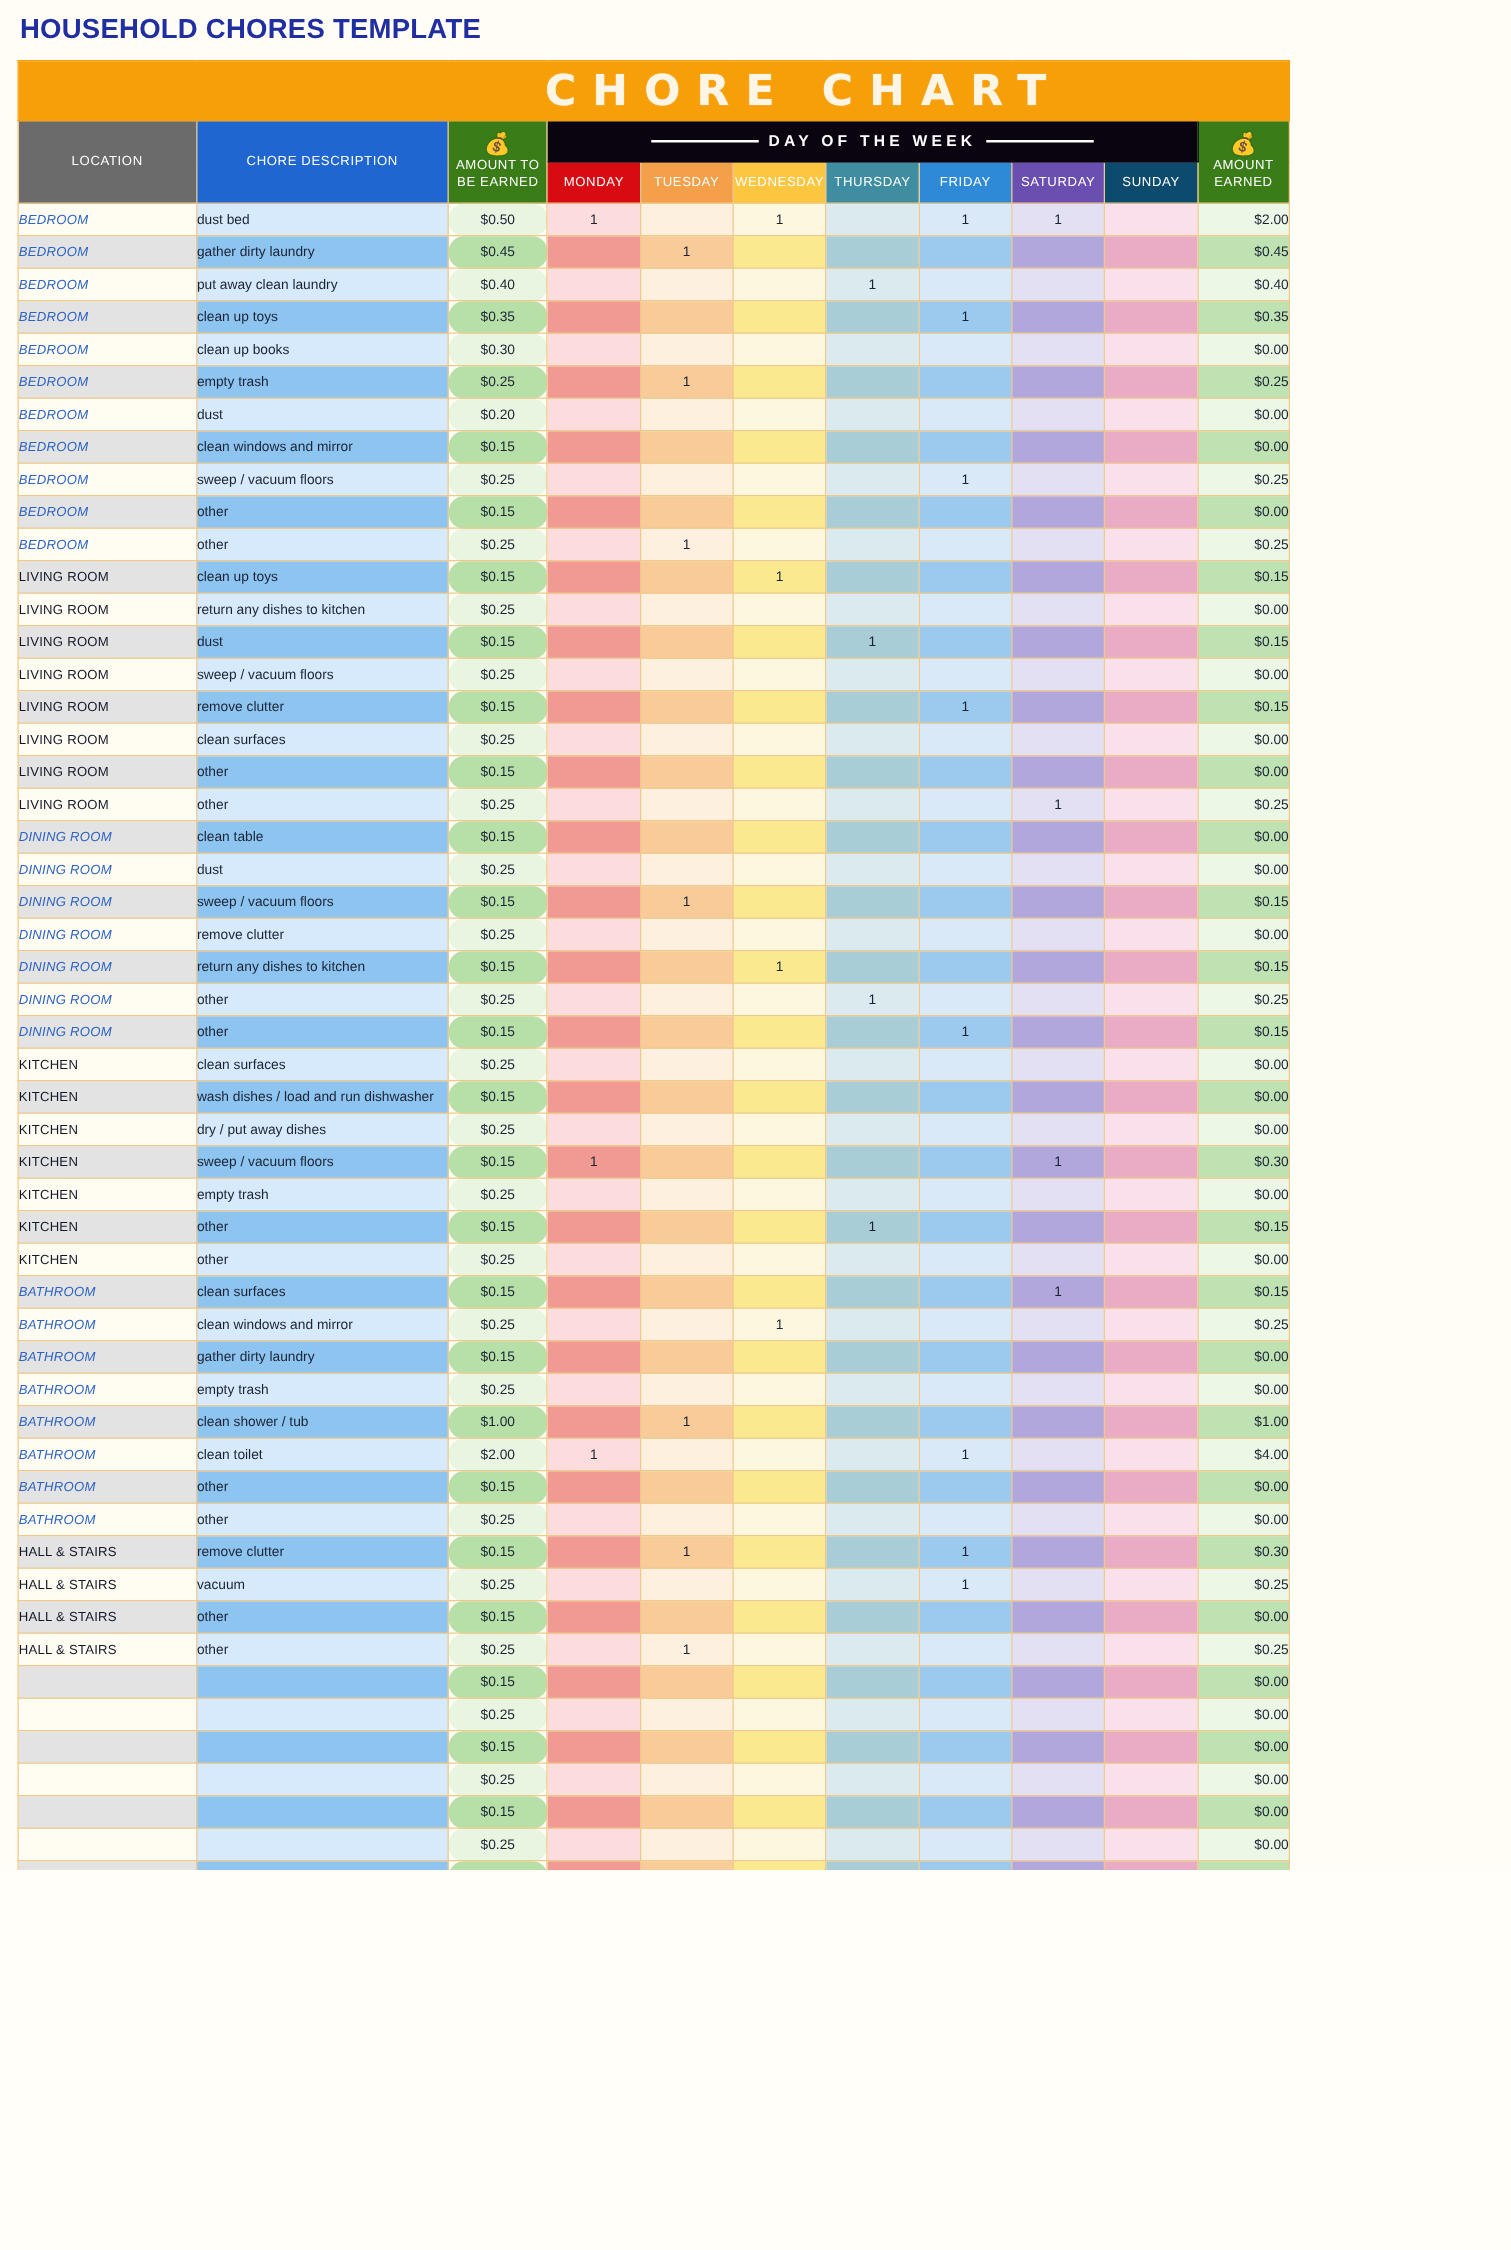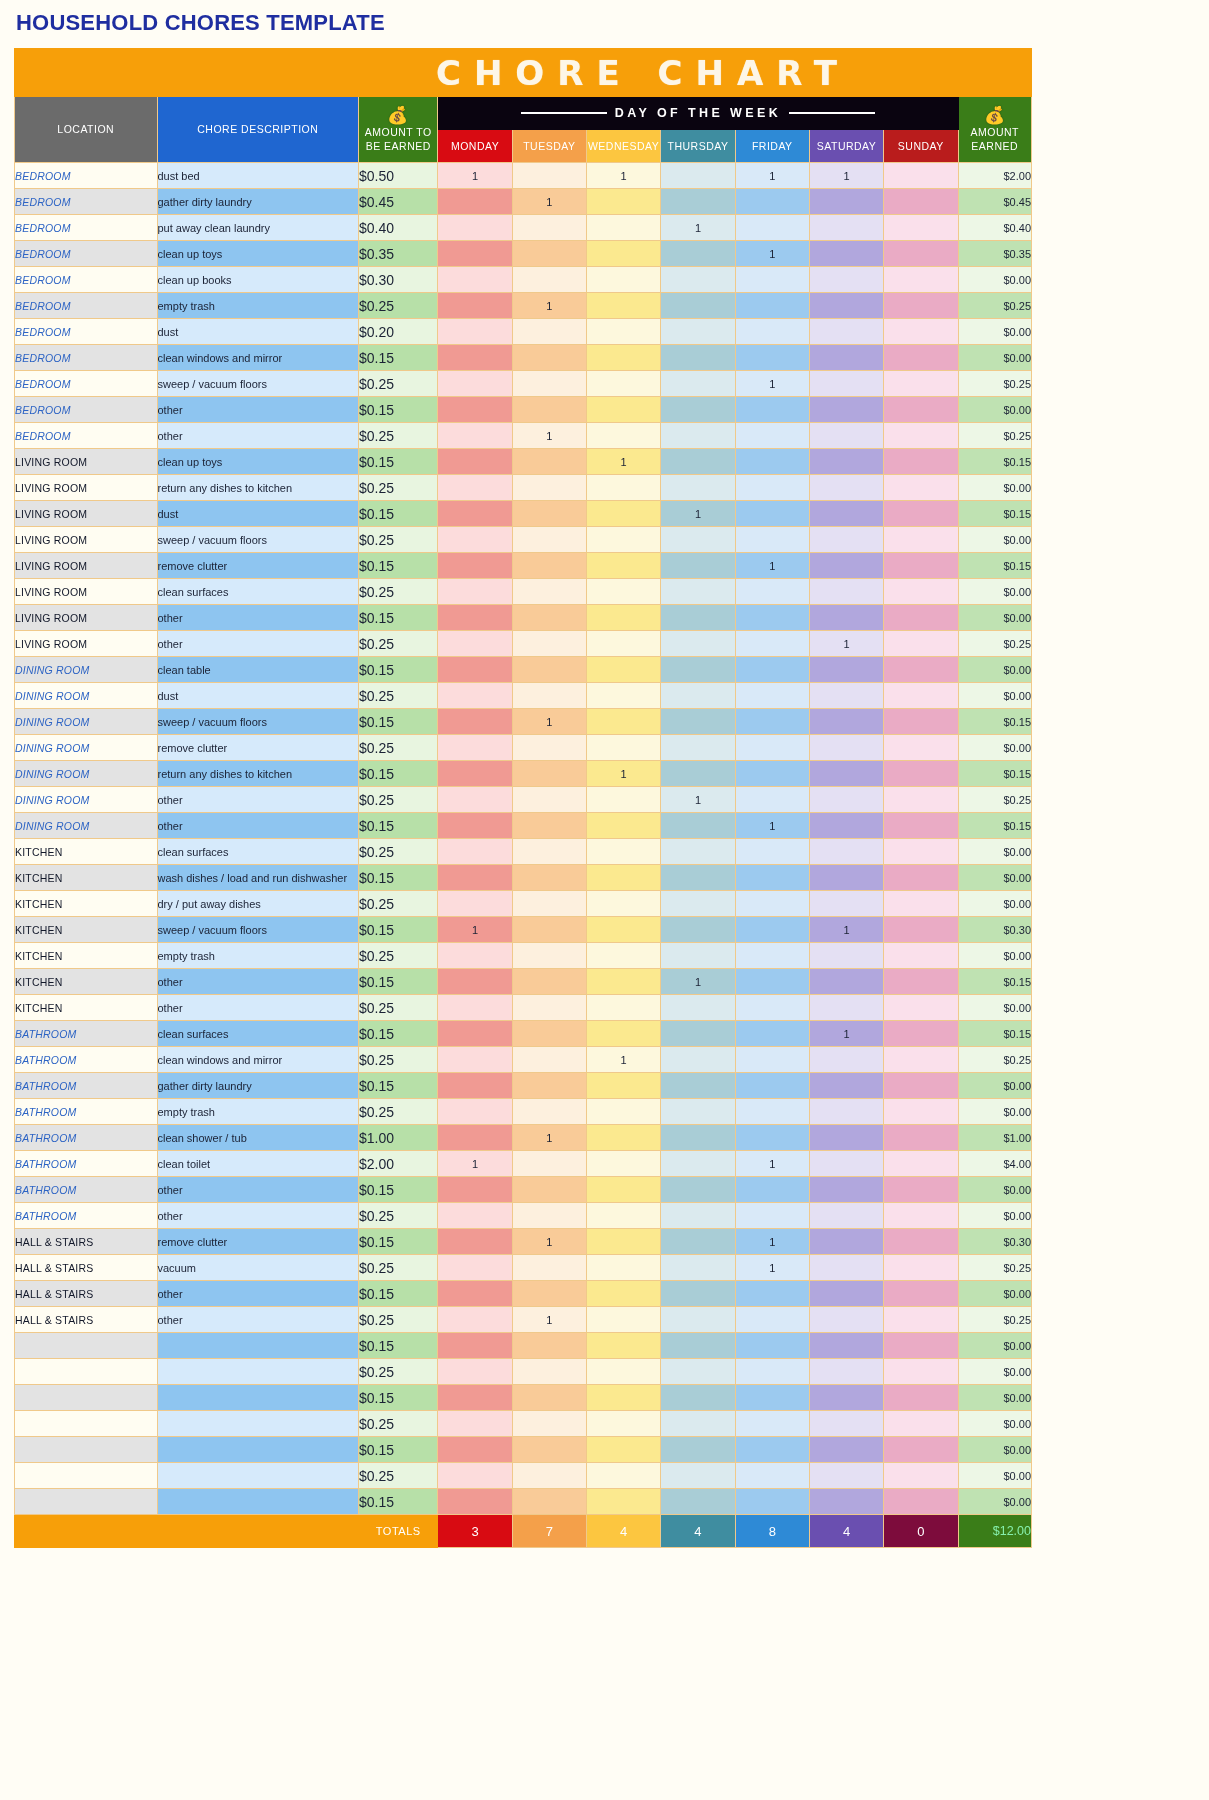--- a/index.html
+++ b/index.html
@@ -3,21 +3,21 @@
 <meta charset="utf-8">
 <style>
   * { box-sizing: border-box; }
   html, body {
     margin: 0; padding: 0;
     background: #fffef8;
     font-family: "Liberation Sans", sans-serif;
   }
   #page {
     width: 1209px;
-    height: 1800px;
+    height: 1496px;
     position: relative;
     background: #fffdf5;
     overflow: hidden;
   }
   
   #doc-title {
     position: absolute;
     left: 16px; top: 10px;
     font-size: 22px;
     font-weight: bold;
@@ -103,21 +103,21 @@
   }
   .hdr-loc  { background: #6b6b6b; }
   .hdr-desc { background: #1f66d0; }
   .hdr-amt  { background: #3a7d18; }
   .hdr-mon  { background: #d80b12; }
   .hdr-tue  { background: #f4a04a; }
   .hdr-wed  { background: #fcc640; }
   .hdr-thu  { background: #3f8da0; }
   .hdr-fri  { background: #2e8ad6; }
   .hdr-sat  { background: #6a4fb0; }
-  .hdr-sun  { background: #b91c1c; }
+  .hdr-sun  { background: #0c4a6e; }
   .hdr-earn { background: #3a7d18; }
 
   .loc-desc-tall { height: 66px; vertical-align: middle; }
   .money-ico {
     display: block;
     text-align: center;
     font-size: 17px;
     line-height: 18px;
     color: #39e03d;
     font-weight: bold;
@@ -132,24 +132,25 @@
     font-size: 10.5px;
     font-weight: bold;
     letter-spacing: .2px;
   }
   td.desc {
     padding-left: 8px;
     font-size: 11px;
     color: #1b2235;
   }
   td.amt {
-    text-align: left;
+    text-align: center;
     padding-right: 8px;
-    font-size: 14px;
+    font-size: 11px;
     color: #1b2235;
+    border-radius: 12px;
   }
   td.day {
     text-align: center;
     font-size: 11px;
     color: #1b2235;
     font-weight: bold;
   }
   td.earn {
     text-align: right;
     padding-right: 9px;

